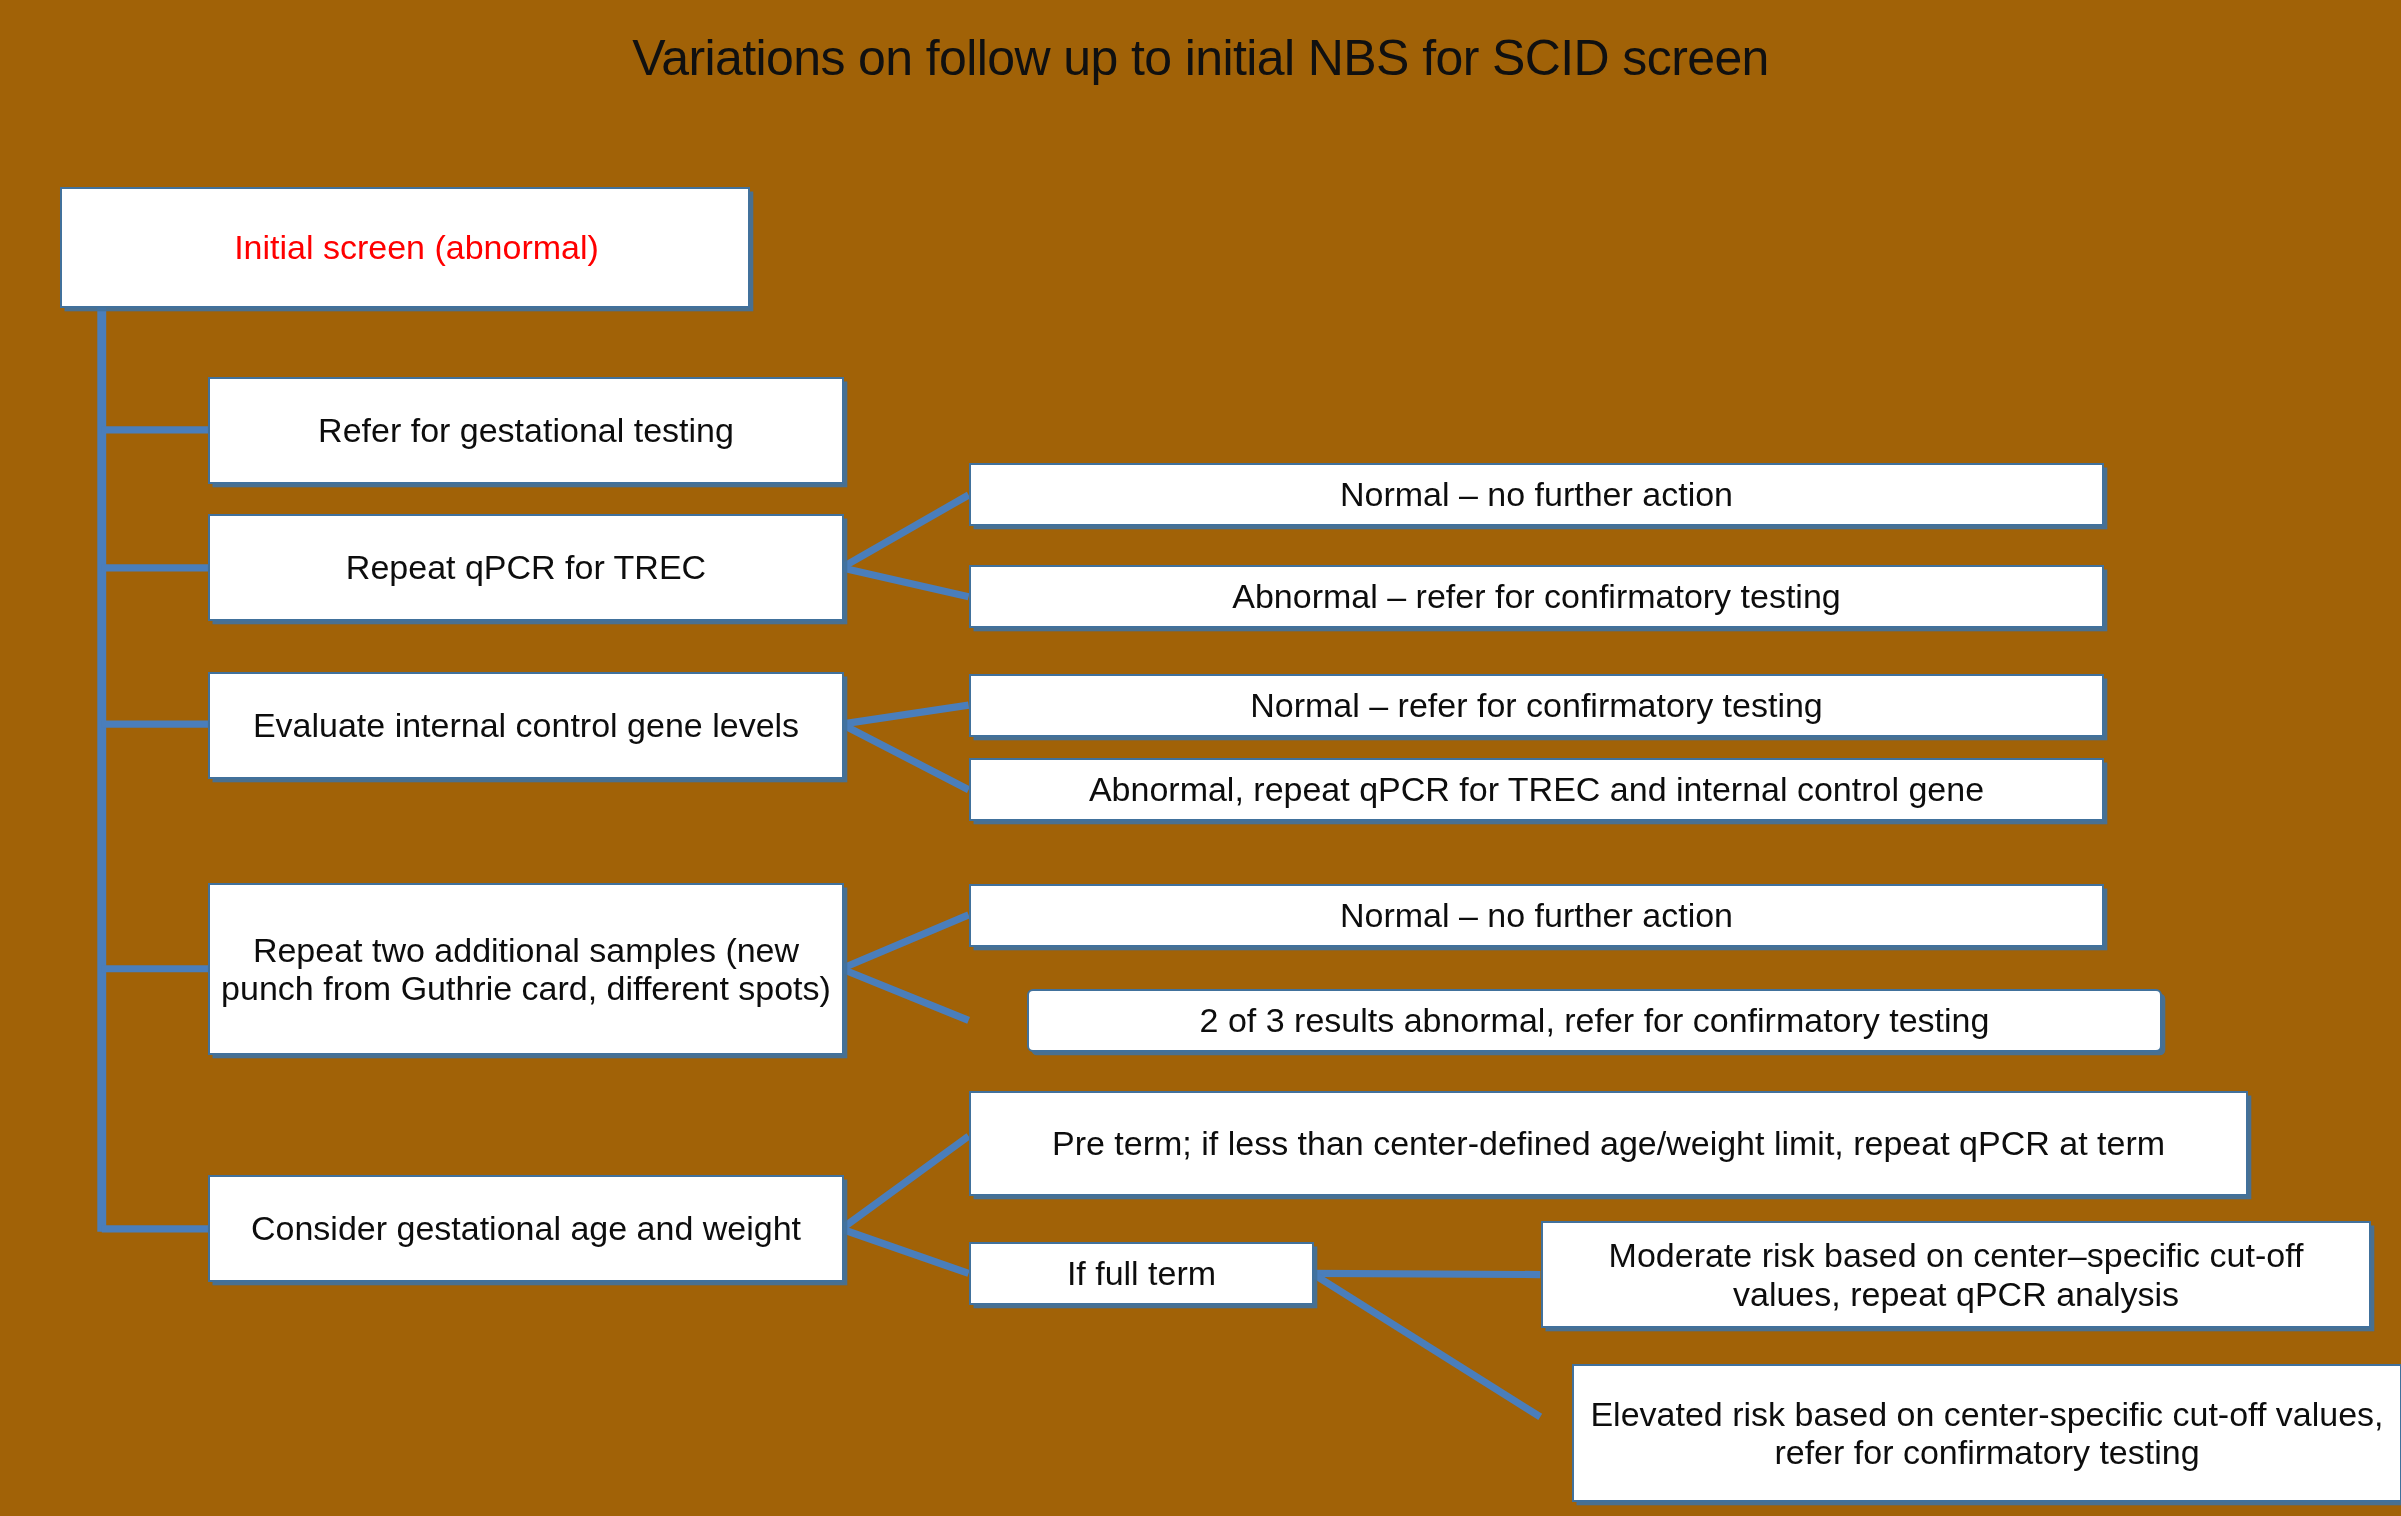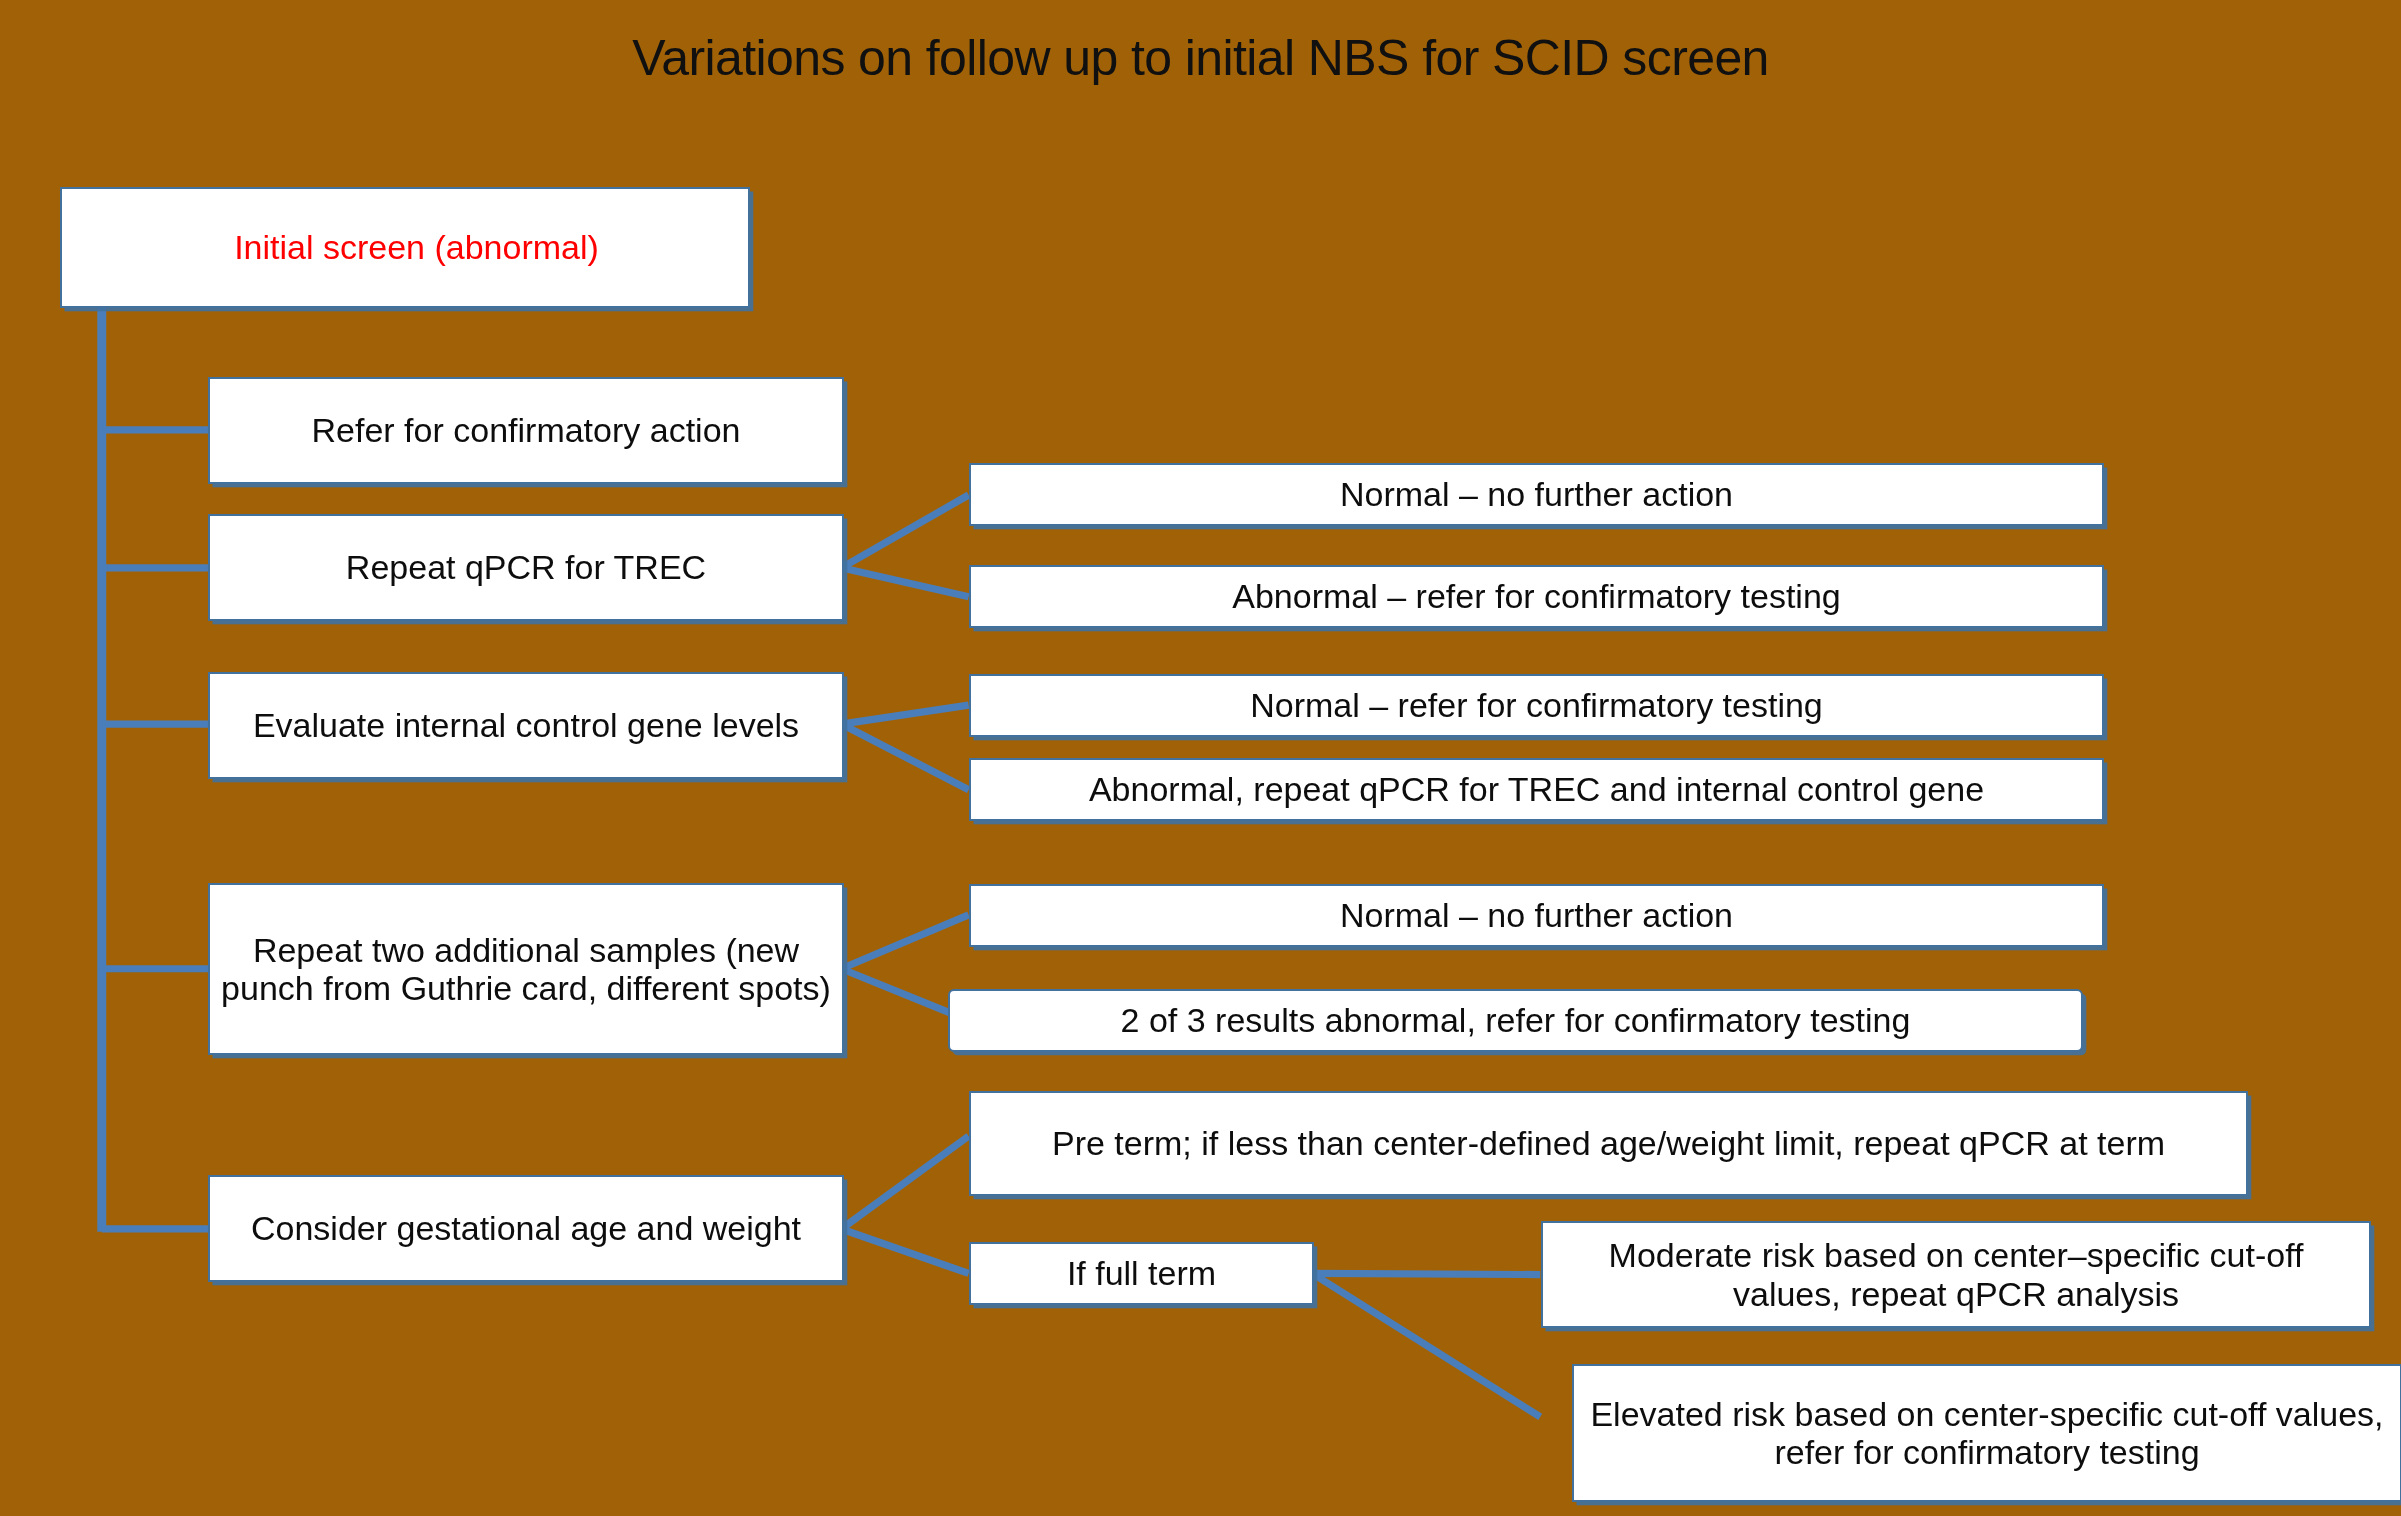--- a/index.html
+++ b/index.html
@@ -88,21 +88,21 @@
 
     <path class="lk" d="M 2360 2290 L 2770 2292"></path>
     <path class="lk" d="M 2360 2290 L 2770 2548"></path>
   </svg>
 
   <div class="node red" style="left:60px; top:187px; width:690px; height:121px;">
     <span class="txt">Initial screen (abnormal)</span>
   </div>
 
   <div class="node" style="left:208px; top:377px; width:636px; height:107px;">
-    <span class="txt">Refer for confirmatory action</span>
+    <span class="txt">Refer for gestational testing</span>
   </div>
 
   <div class="node" style="left:208px; top:514px; width:636px; height:107px;">
     <span class="txt">Repeat qPCR for TREC</span>
   </div>
 
   <div class="node" style="left:208px; top:672px; width:636px; height:107px;">
     <span class="txt">Evaluate internal control gene levels</span>
   </div>
 
@@ -127,21 +127,21 @@
   </div>
 
   <div class="node" style="left:969px; top:758px; width:1135px; height:63px;">
     <span class="txt">Abnormal, repeat qPCR for TREC and internal control gene</span>
   </div>
 
   <div class="node" style="left:969px; top:884px; width:1135px; height:63px;">
     <span class="txt">Normal – no further action</span>
   </div>
 
-  <div class="node" style="left:948px; top:989px; width:1135px; height:63px;border-radius:6px;">
+  <div class="node" style="left:1027px; top:989px; width:1135px; height:63px;border-radius:6px;">
     <span class="txt">2 of 3 results abnormal, refer for confirmatory testing</span>
   </div>
 
   <div class="node" style="left:969px; top:1091px; width:1279px; height:105px;">
     <span class="txt">Pre term; if less than center-defined age/weight limit, repeat qPCR at term</span>
   </div>
 
   <div class="node" style="left:969px; top:1242px; width:345px; height:63px;">
     <span class="txt">If full term</span>
   </div>

